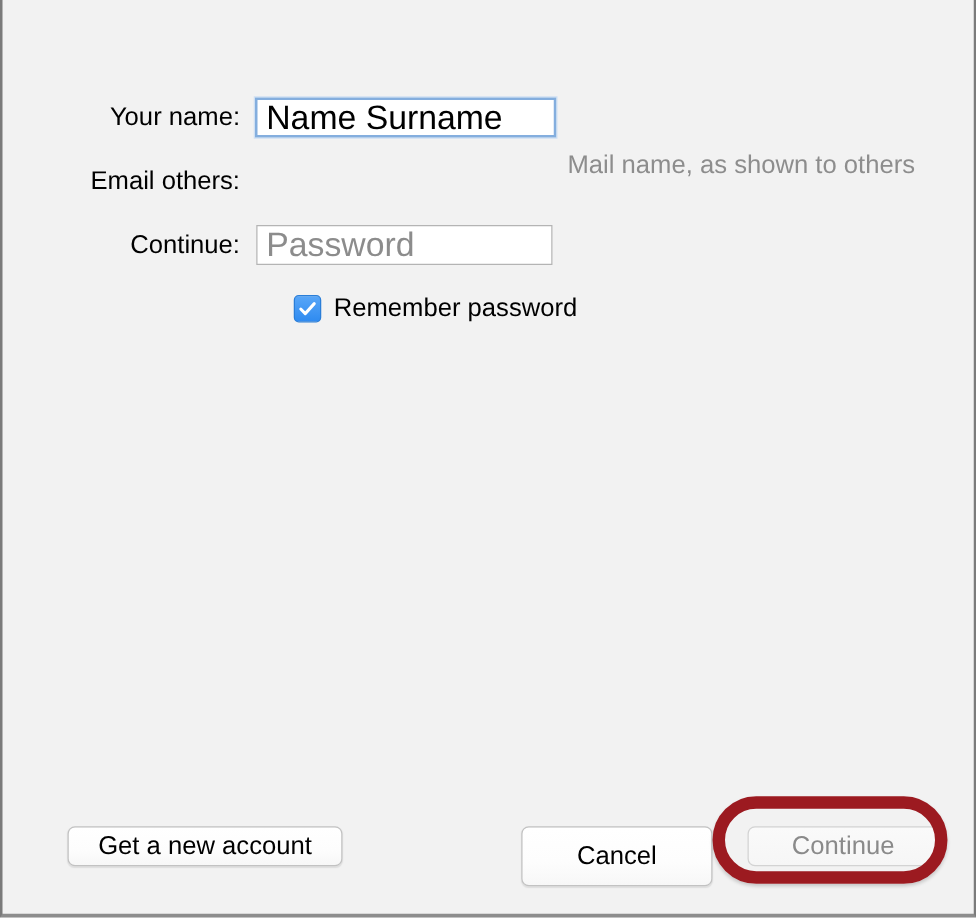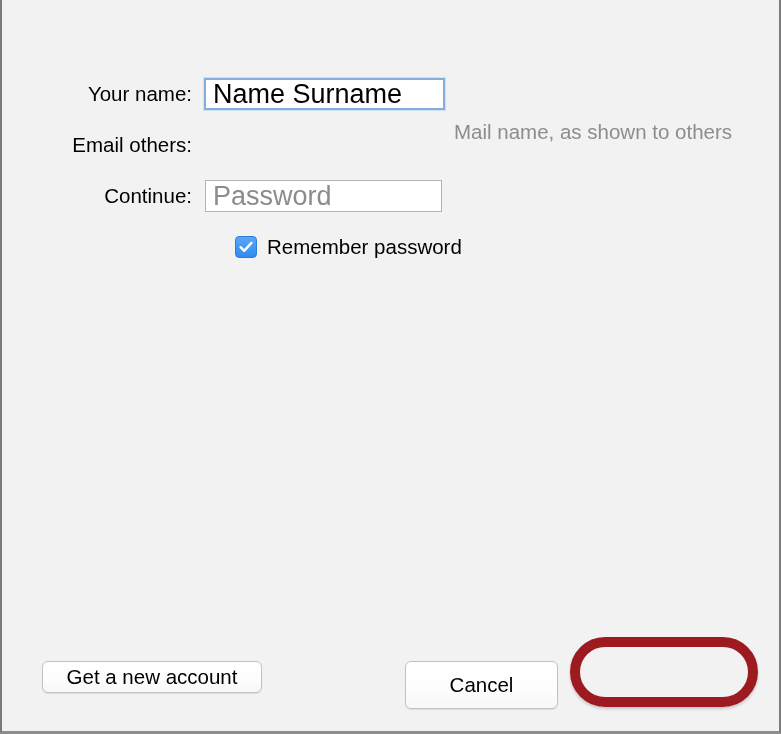--- a/index.html
+++ b/index.html
@@ -176,20 +176,21 @@
     background: linear-gradient(to bottom, #ffffff, #fdfdfd 60%, #f7f7f7);
     border: 1px solid #c2c2c2;
     border-radius: 6px;
     font-size: 20.5px;
     font-family: "Liberation Sans", sans-serif;
     color: #000000;
     text-align: center;
     box-shadow: 0 1px 1px rgba(0,0,0,0.09);
     padding: 0;
     cursor: default;
+    margin-left: 12px;
   }
   .btn-getaccount {
     left: 40px;
     top: 661px;
     width: 220px;
     height: 32px;
     line-height: 30px;
   }
   .btn-cancel {
     left: 403px;
@@ -255,16 +256,17 @@
       </div>
       <div class="check-label">Remember password</div>
     </div>
 
   </div>
 
   <button class="btn btn-getaccount">Get a new account</button>
 
   <button class="btn btn-cancel">Cancel</button>
 
+  <button class="btn btn-continue" disabled="">Continue</button>
 
   <div class="annotation-ring"></div>
 
 </div>
 
 </body></html>

